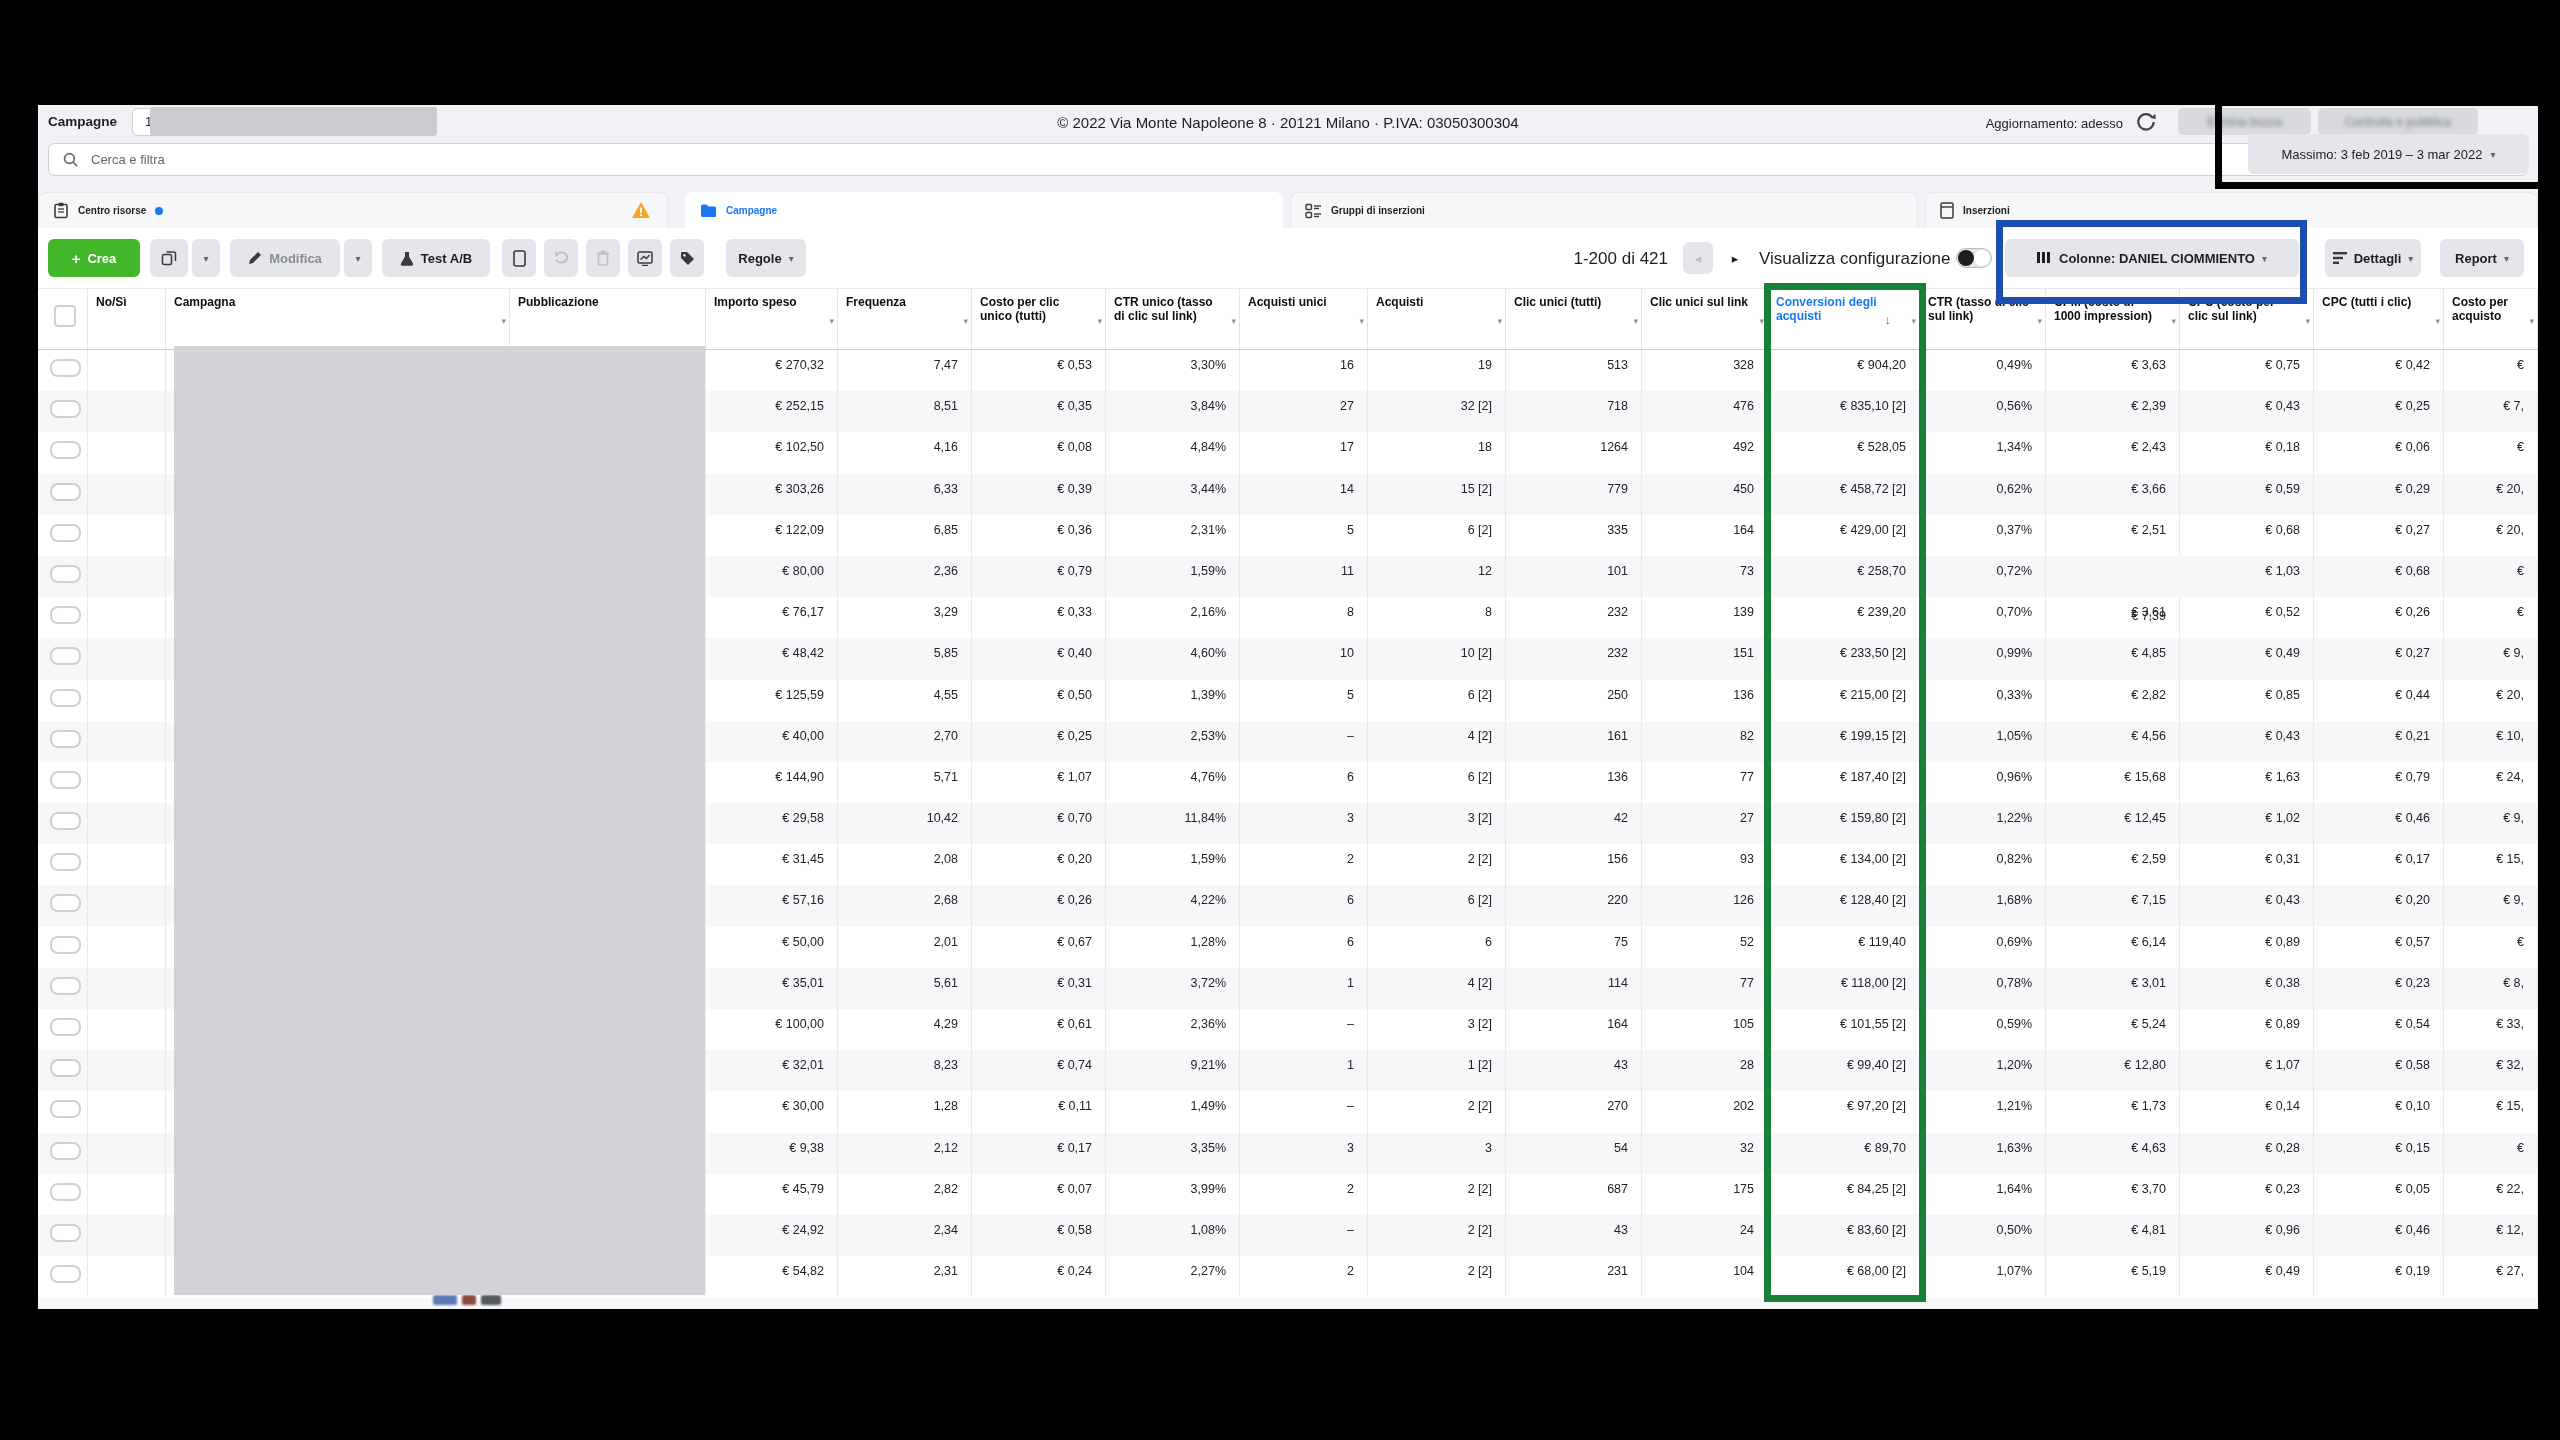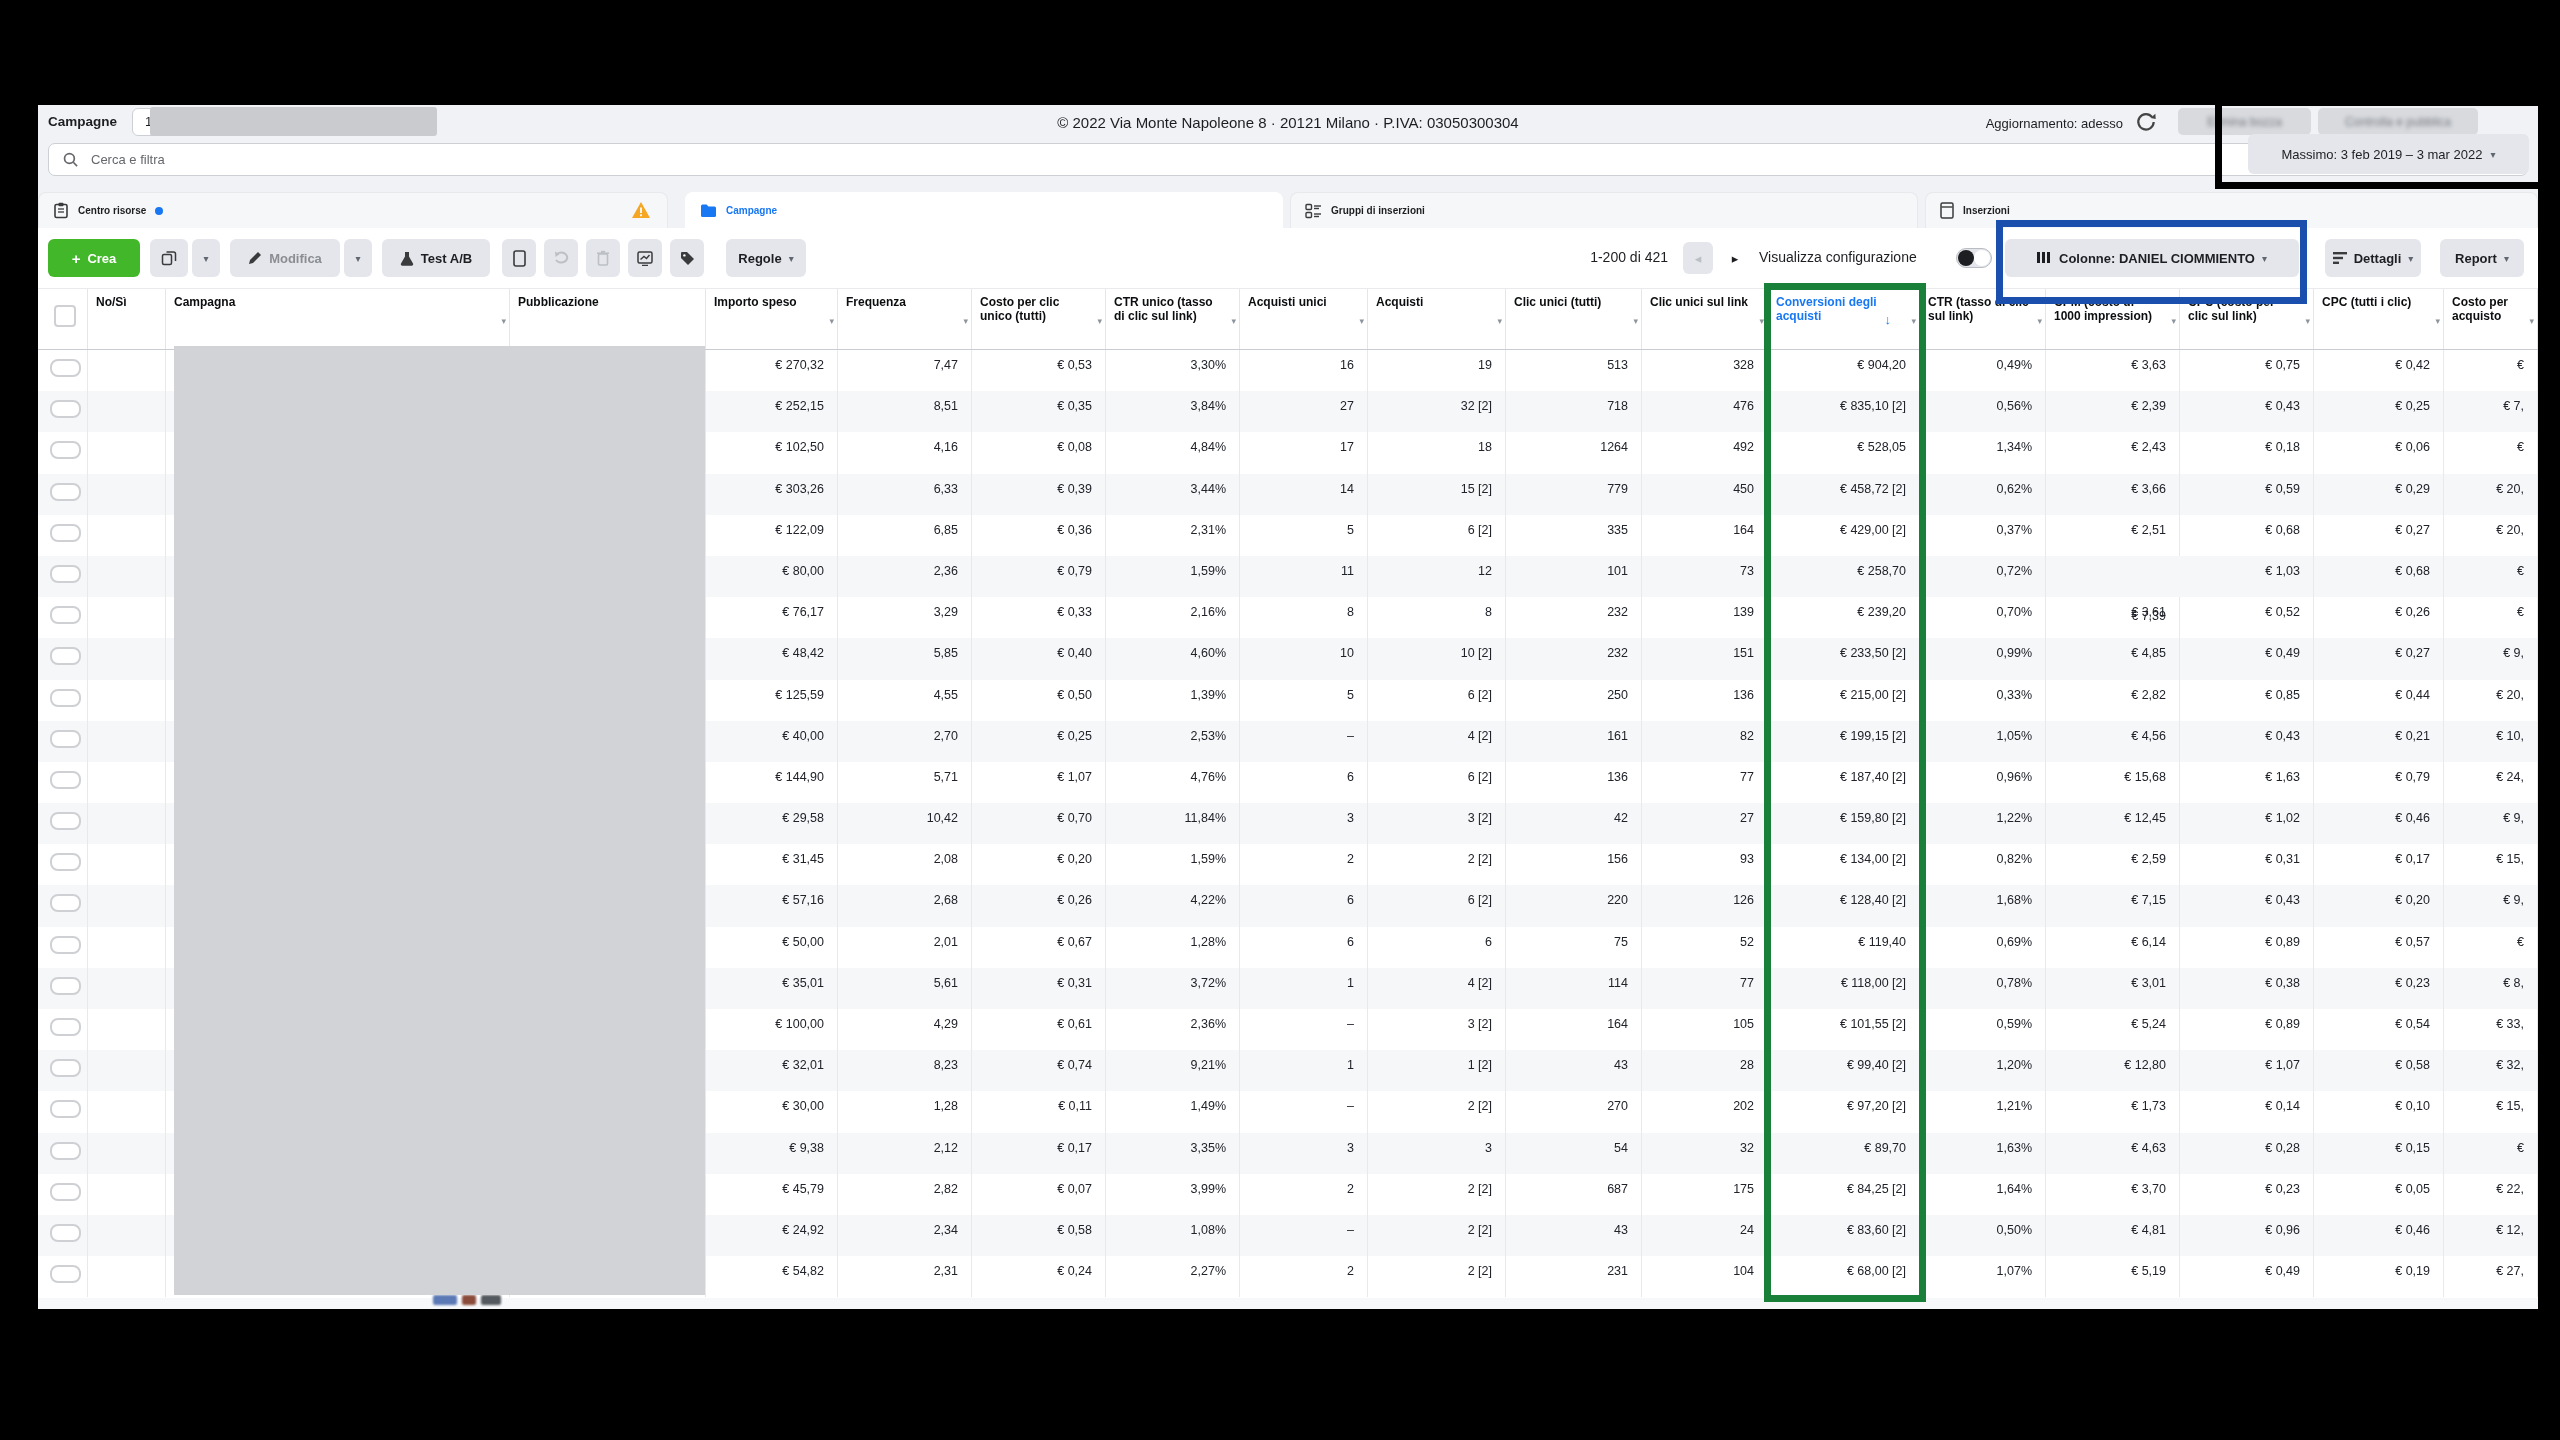--- a/index.html
+++ b/index.html
@@ -32,21 +32,21 @@
   .tab.active{background:#fff;color:#1877f2;border-color:#fff;}
   .bluedot{width:8px;height:8px;border-radius:50%;background:#1877f2;display:inline-block;}
   .warn{position:absolute;right:16px;top:8px;}
   
   .toolbar{position:absolute;left:0;top:123px;width:2500px;height:60px;background:#fff;}
   .tbtn{position:absolute;top:11px;height:38px;border-radius:6px;background:#e4e6eb;display:flex;align-items:center;
         justify-content:center;gap:7px;font-size:13px;font-weight:bold;color:#1c1e21;box-sizing:border-box;}
   .tbtn.green{background:#42b72a;color:#fff;}
   .tbtn .dis{color:#8a8d91;}
   .chev{font-size:10px;color:#606770;}
-  .ttext{position:absolute;top:21px;font-size:14px;color:#1c1e21;}
+  .ttext{position:absolute;top:21px;font-size:17px;color:#1c1e21;}
   .colbars span{display:inline-block;width:3px;height:11px;background:#1c1e21;margin-right:2px;}
   .toggle{position:absolute;left:1918px;top:20px;width:36px;height:20px;border:1px solid #b9bdc3;border-radius:10px;
           background:#e4e6eb;box-sizing:border-box;}
   .toggle .knob{position:absolute;left:1px;top:1px;width:16px;height:16px;border-radius:50%;background:#1c1e21;}
   .toggle .knob2{position:absolute;right:1px;top:1px;width:16px;height:16px;border-radius:50%;background:#fff;}
   .pgarrow{font-size:13px;}
   
   #table{position:absolute;left:0;top:183px;width:2500px;}
   .hrow{display:flex;height:62px;background:#fff;border-bottom:1px solid #c9cdd2;border-top:1px solid #e8eaed;box-sizing:border-box;}
   .hcell{position:relative;border-right:1px solid #e4e6e9;box-sizing:border-box;padding:7px 15px 0 8px;

